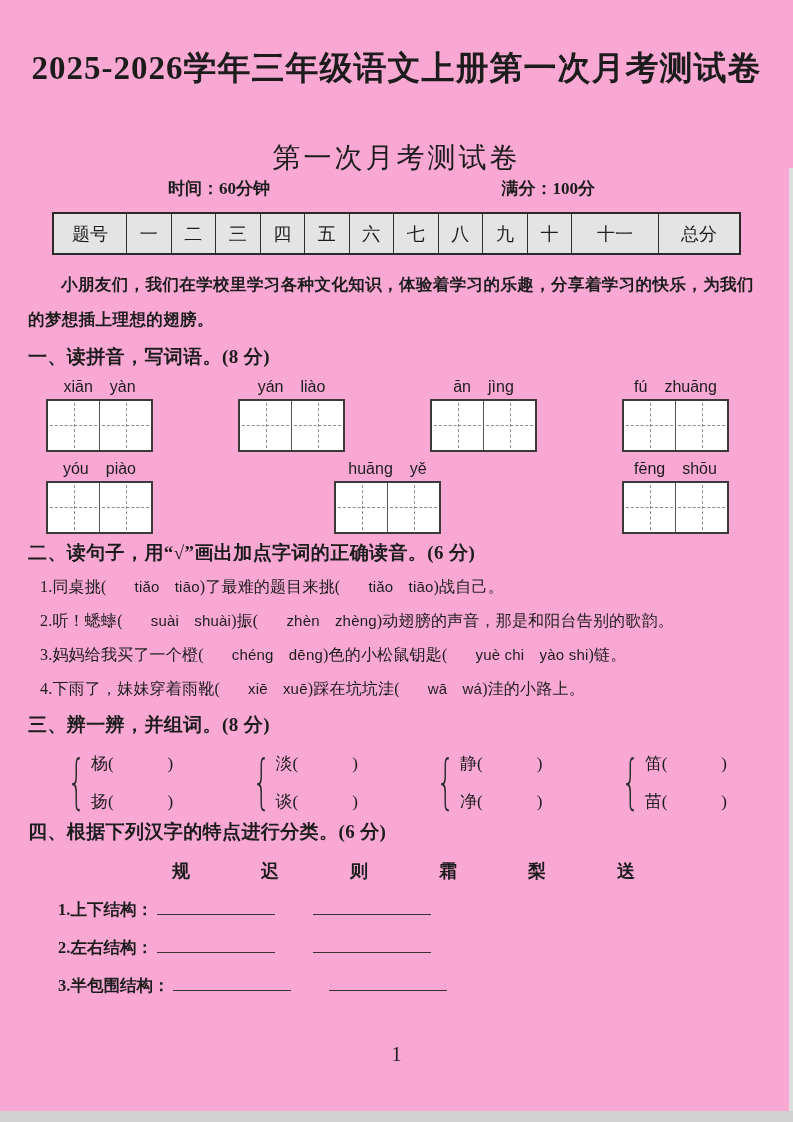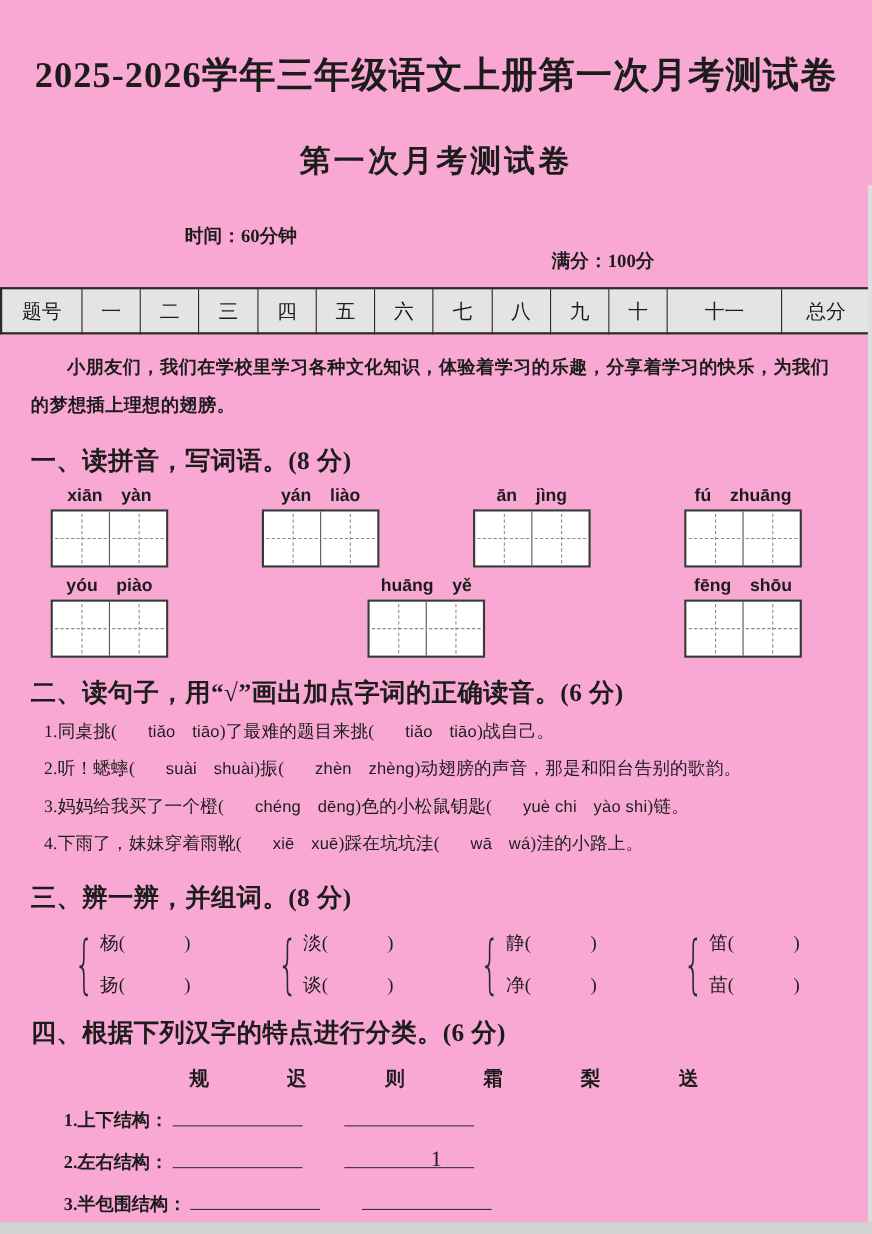--- a/index.html
+++ b/index.html
@@ -13,38 +13,36 @@
   }
   .title{
     text-align:center;
     padding-top:46px;
     font-size:33px;
     font-weight:bold;
     letter-spacing:1px;
   }
   .subtitle{
     text-align:center;
-    margin-top:36px;
+    margin-top:48px;
     font-size:28px;
-    font-weight:bold;
+    font-weight:normal;
     letter-spacing:3px;
   }
   .meta-row{
     display:flex;
-    margin-top:38px;
     padding:0 30px;
     font-size:17px;
     font-weight:bold;
-    flex-direction:column;
   }
   .meta-time{margin-left:138px;}
   .meta-score{margin-left:auto;margin-right:168px;}
 
   .score-table{
-    width:793px;
+    width:689px;
     margin:12px auto 0 auto;
     border-collapse:collapse;
     border:2.5px solid #2a2a2a;
   }
   .score-table td{
     border:1.5px solid #2e2e2e;
     text-align:center;
     font-size:18px;
     height:39px;
     padding:0;
@@ -55,31 +53,30 @@
 
   .intro{
     margin:12px 28px 0 28px;
     font-size:16.5px;
     font-weight:600;
     line-height:2.15;
     text-indent:2em;
     letter-spacing:0.4px;
   }
   .sec-heading{
-    margin:16px 0 0 28px;
-    font-size:23px;
+    margin:6px 0 0 28px;
+    font-size:19px;
     font-weight:bold;
     letter-spacing:0.4px;
   }
   .pin-row{
     display:flex;
     justify-content:space-between;
     padding:0 64px 0 46px;
     margin-top:8px;
-    font-weight:bold;
   }
   .word-group{display:flex;flex-direction:column;align-items:center;}
   .pinyin-label{
     display:flex;gap:17px;
     font-family:"Liberation Sans", sans-serif;
     font-size:16px;
     margin-bottom:3px;
     white-space:nowrap;
   }
   .tzg{display:flex;border:2px solid #3a3a3a;background:#fff;}

